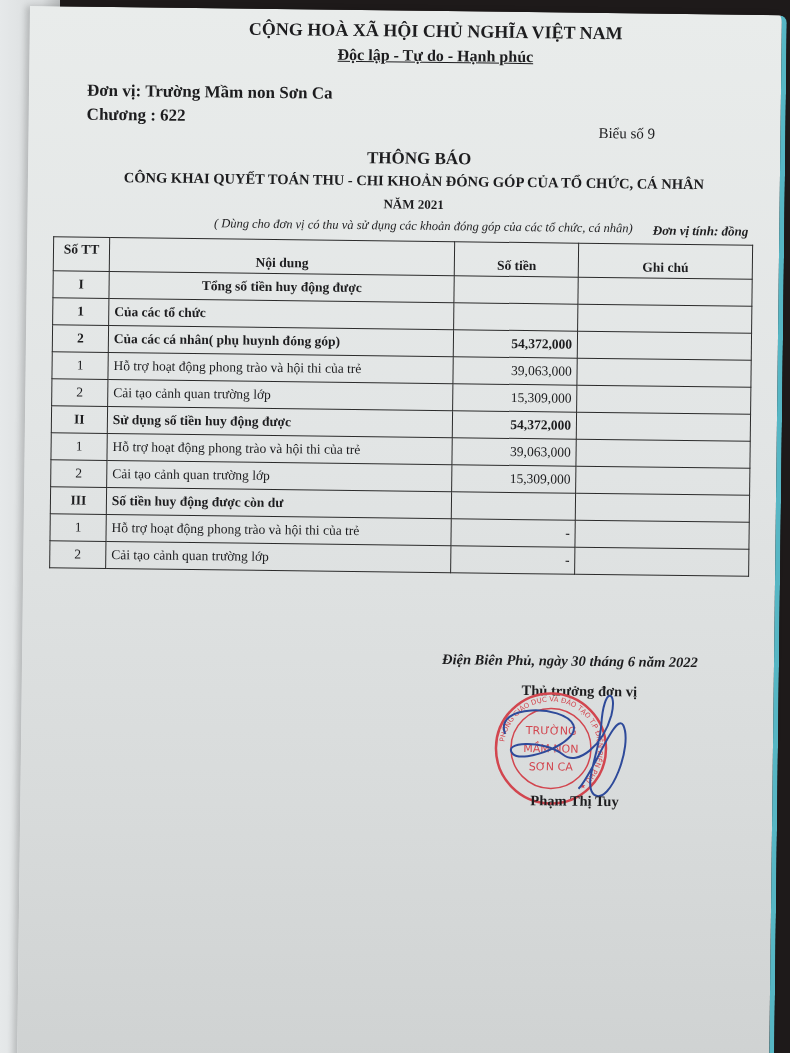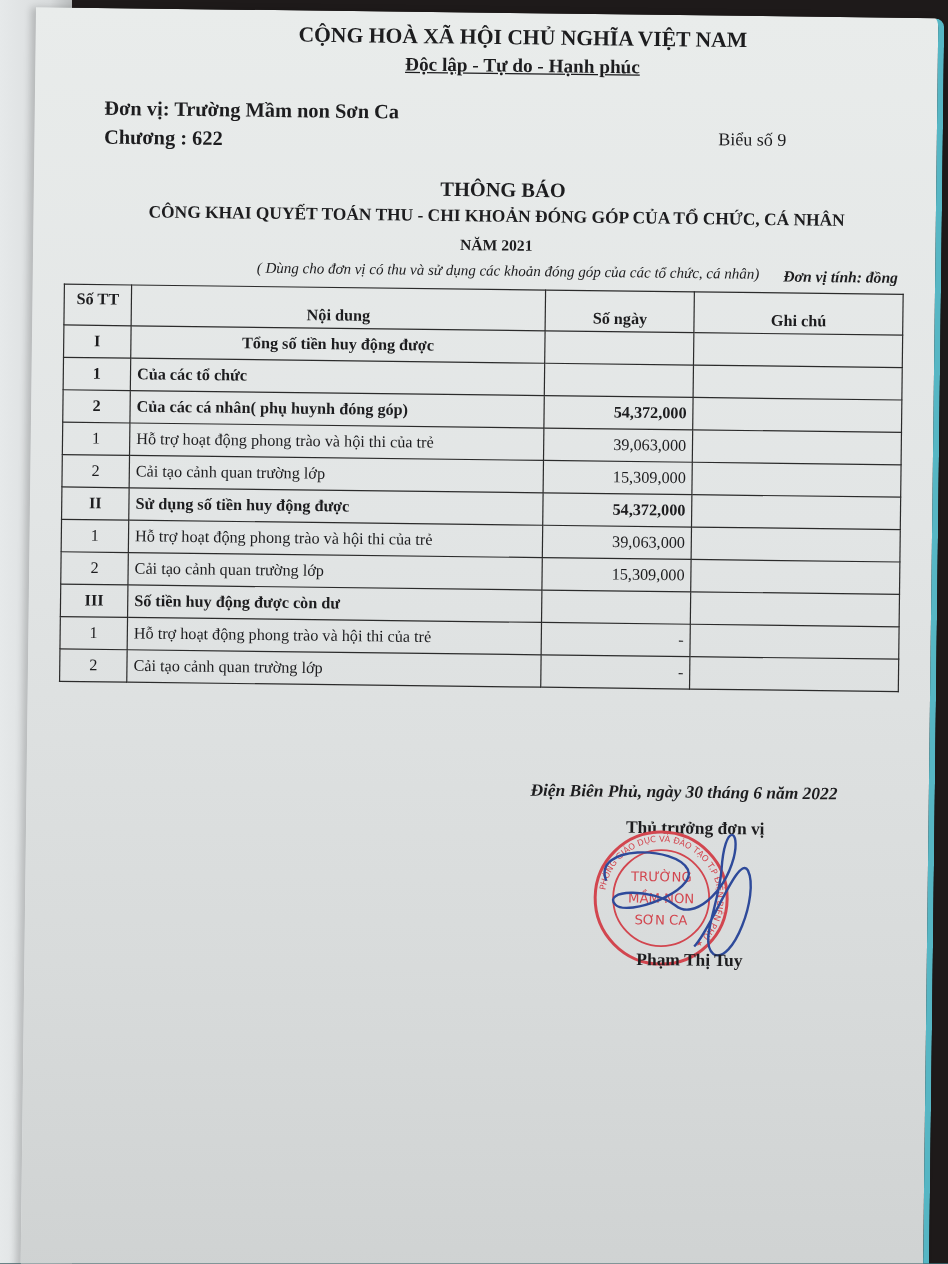--- a/index.html
+++ b/index.html
@@ -22,21 +22,21 @@
       transform: rotate(0.7deg);
       transform-origin: 0 0;
     }
     .abs { position: absolute; white-space: nowrap; }
     .center { text-align: center; }
 
     .nation { left: 0; width: 752px; top: 10px; font-size: 18px; font-weight: bold; text-align: center; padding-left: 60px; box-sizing: border-box;}
     .motto  { left: 0; width: 752px; top: 36px; font-size: 16px; font-weight: bold; text-align: center; text-decoration: underline; padding-left: 60px; box-sizing: border-box;}
     .unit   { left: 58px; top: 74px; font-size: 17px; font-weight: bold; }
     .chapter{ left: 58px; top: 98px; font-size: 17px; font-weight: bold; }
-    .form-no{ left: 570px; top: 96px; font-size: 15px; }
+    .form-no{ left: 570px; top: 112px; font-size: 15px; }
 
     .notice-title { left: 0; width: 752px; top: 138px; font-size: 17px; font-weight: bold; text-align: center; padding-left: 30px; box-sizing: border-box;}
     .notice-sub   { left: 0; width: 752px; top: 162px; font-size: 14.5px; font-weight: bold; text-align: center; padding-left: 20px; box-sizing: border-box;}
     .notice-year  { left: 0; width: 752px; top: 186px; font-size: 13px; font-weight: bold; text-align: center; padding-left: 20px; box-sizing: border-box;}
     .notice-note  { left: 0; width: 752px; top: 208px; font-size: 12.5px; font-style: italic; text-align: center; padding-left: 40px; box-sizing: border-box;}
     .unit-label   { left: 560px; top: 248px; font-size: 13px; font-style: italic; }
 
     table.report {
       position: absolute; left: 26px; top: 230px; width: 700px;
       border-collapse: collapse; font-size: 13.5px;
@@ -89,21 +89,21 @@
       <col class="col-stt">
         <col class="col-content">
         <col class="col-amount">
         <col class="col-note">
     </colgroup>
     <tbody>
         <tr class="header-row">
       <th class="col-stt" style="vertical-align:top;padding-top:4px;">Số TT</th>
       <th class="center" style="vertical-align:bottom;padding-bottom:2px;">Nội dung</th>
       <th class="center" style="vertical-align:bottom;padding-bottom:2px;">
-        <span>Số ngày</span>
+        <span>Số tiền</span>
       </th>
       <th class="center" style="position:relative;vertical-align:bottom;padding-bottom:2px;">
         <span class="abs unit-label" style="left:auto;right:4px;top:-22px;">Đơn vị tính:  đồng</span>
         <span>Ghi chú</span>
       </th>
     </tr>
 
     <tr class="bold">
       <td class="stt">I</td>
       <td class="content section-center">Tổng số tiền huy động được</td>

